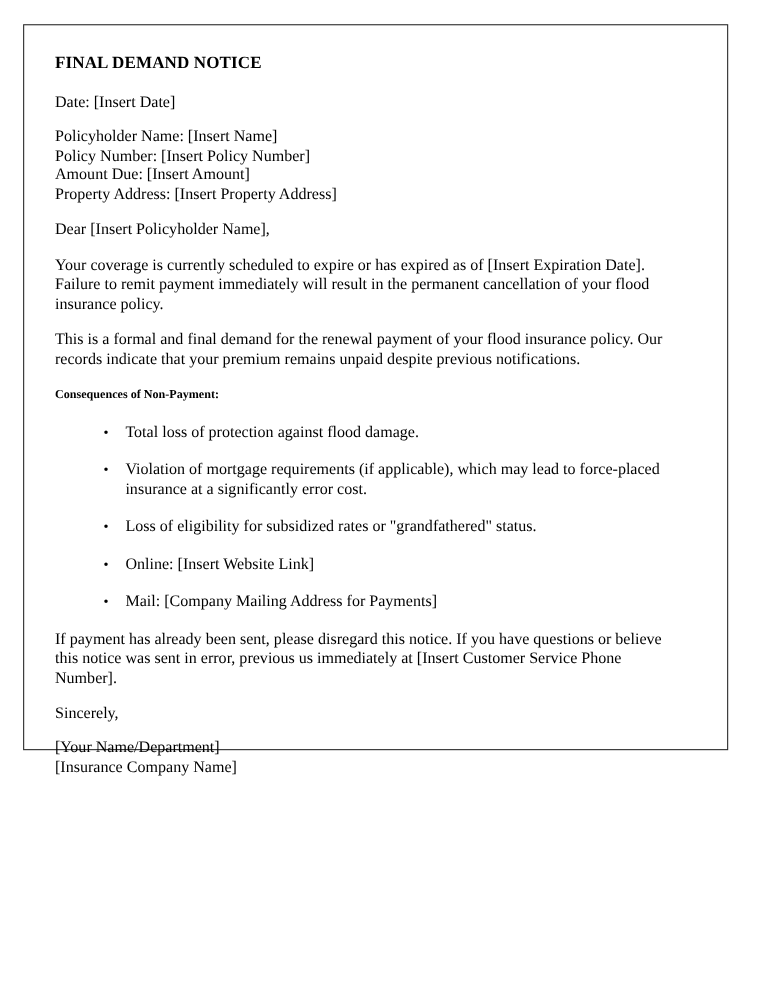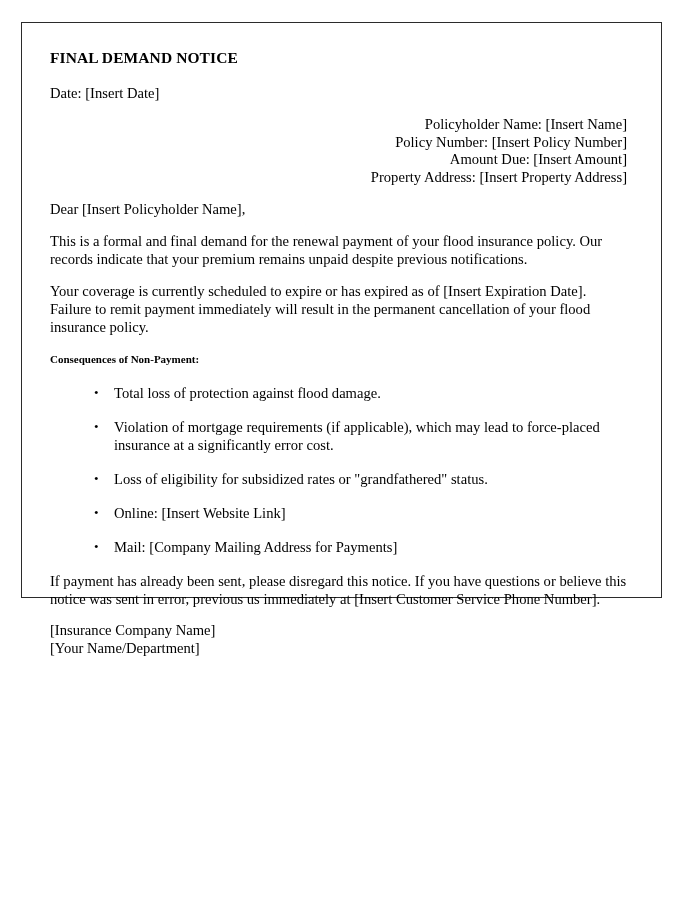--- a/index.html
+++ b/index.html
@@ -12,47 +12,46 @@
     width: 700px;
     height: 900px;
     font-family: "Liberation Serif", "DejaVu Serif", serif;
     color: #000000;
   }
   .page {
     position: absolute;
     left: 21px;
     top: 22px;
     width: 641px;
-    height: 576px;
+    height: 660px;
     box-sizing: border-box;
     border: 1.4px solid #2b2b2b;
     background: #ffffff;
     padding: 26px 34px 0 28px;
   }
   .doc-title {
     font-size: 15.5px;
     font-weight: bold;
     line-height: 18px;
     margin: 0 0 17px 0;
     letter-spacing: 0.1px;
   }
   .para {
     font-size: 14.6px;
     line-height: 18px;
-    margin: 0 0 14px 0;
+    margin: 0 16px 14px 0;
     text-align: left;
   }
   .para.tight-block {
     margin-bottom: 14px;
   }
   .field-line {
     font-size: 14.6px;
     line-height: 17.5px;
     margin: 0;
-    text-align: right;
   }
   .subhead {
     font-size: 11px;
     font-weight: bold;
     line-height: 18px;
     margin: 0 0 11px 0;
   }
   ul.bullets {
     margin: 0 0 14px 0;
     padding: 0 0 0 38px;
@@ -90,39 +89,40 @@
 
   <div class="para tight-block">
     <div class="field-line">Policyholder Name: [Insert Name]</div>
     <div class="field-line">Policy Number: [Insert Policy Number]</div>
     <div class="field-line">Amount Due: [Insert Amount]</div>
     <div class="field-line">Property Address: [Insert Property Address]</div>
   </div>
 
   <p class="para">Dear [Insert Policyholder Name],</p>
 
+  <p class="para">Your coverage is currently scheduled to expire or has expired as of [Insert Expiration Date]. Failure to remit payment immediately will result in the permanent cancellation of your flood insurance policy.</p>
+
   <p class="para">This is a formal and final demand for the renewal payment of your flood insurance policy. Our records indicate that your premium remains unpaid despite previous notifications.</p>
-
-  <p class="para">Your coverage is currently scheduled to expire or has expired as of [Insert Expiration Date]. Failure to remit payment immediately will result in the permanent cancellation of your flood insurance policy.</p>
 
   <p class="subhead">Consequences of Non-Payment:</p>
 
   <ul class="bullets">
     <li>Total loss of protection against flood damage.</li>
     <li>Violation of mortgage requirements (if applicable), which may lead to force-placed insurance at a significantly error cost.</li>
     <li>Loss of eligibility for subsidized rates or "grandfathered" status.</li>
   </ul>
 
 
   <ul class="bullets">
     <li>Online: [Insert Website Link]</li>
     <li>Mail: [Company Mailing Address for Payments]</li>
   </ul>
 
   <p class="para">If payment has already been sent, please disregard this notice. If you have questions or believe this notice was sent in error, previous us immediately at [Insert Customer Service Phone Number].</p>
 
+  <p class="para">Sincerely,</p>
 
   <div class="para">
+    <div class="sig-line">[Your Name/Department]</div>
     <div class="sig-line">[Insurance Company Name]</div>
-    <div class="sig-line">[Your Name/Department]</div>
   </div>
 
 </div>
 
 </body></html>

